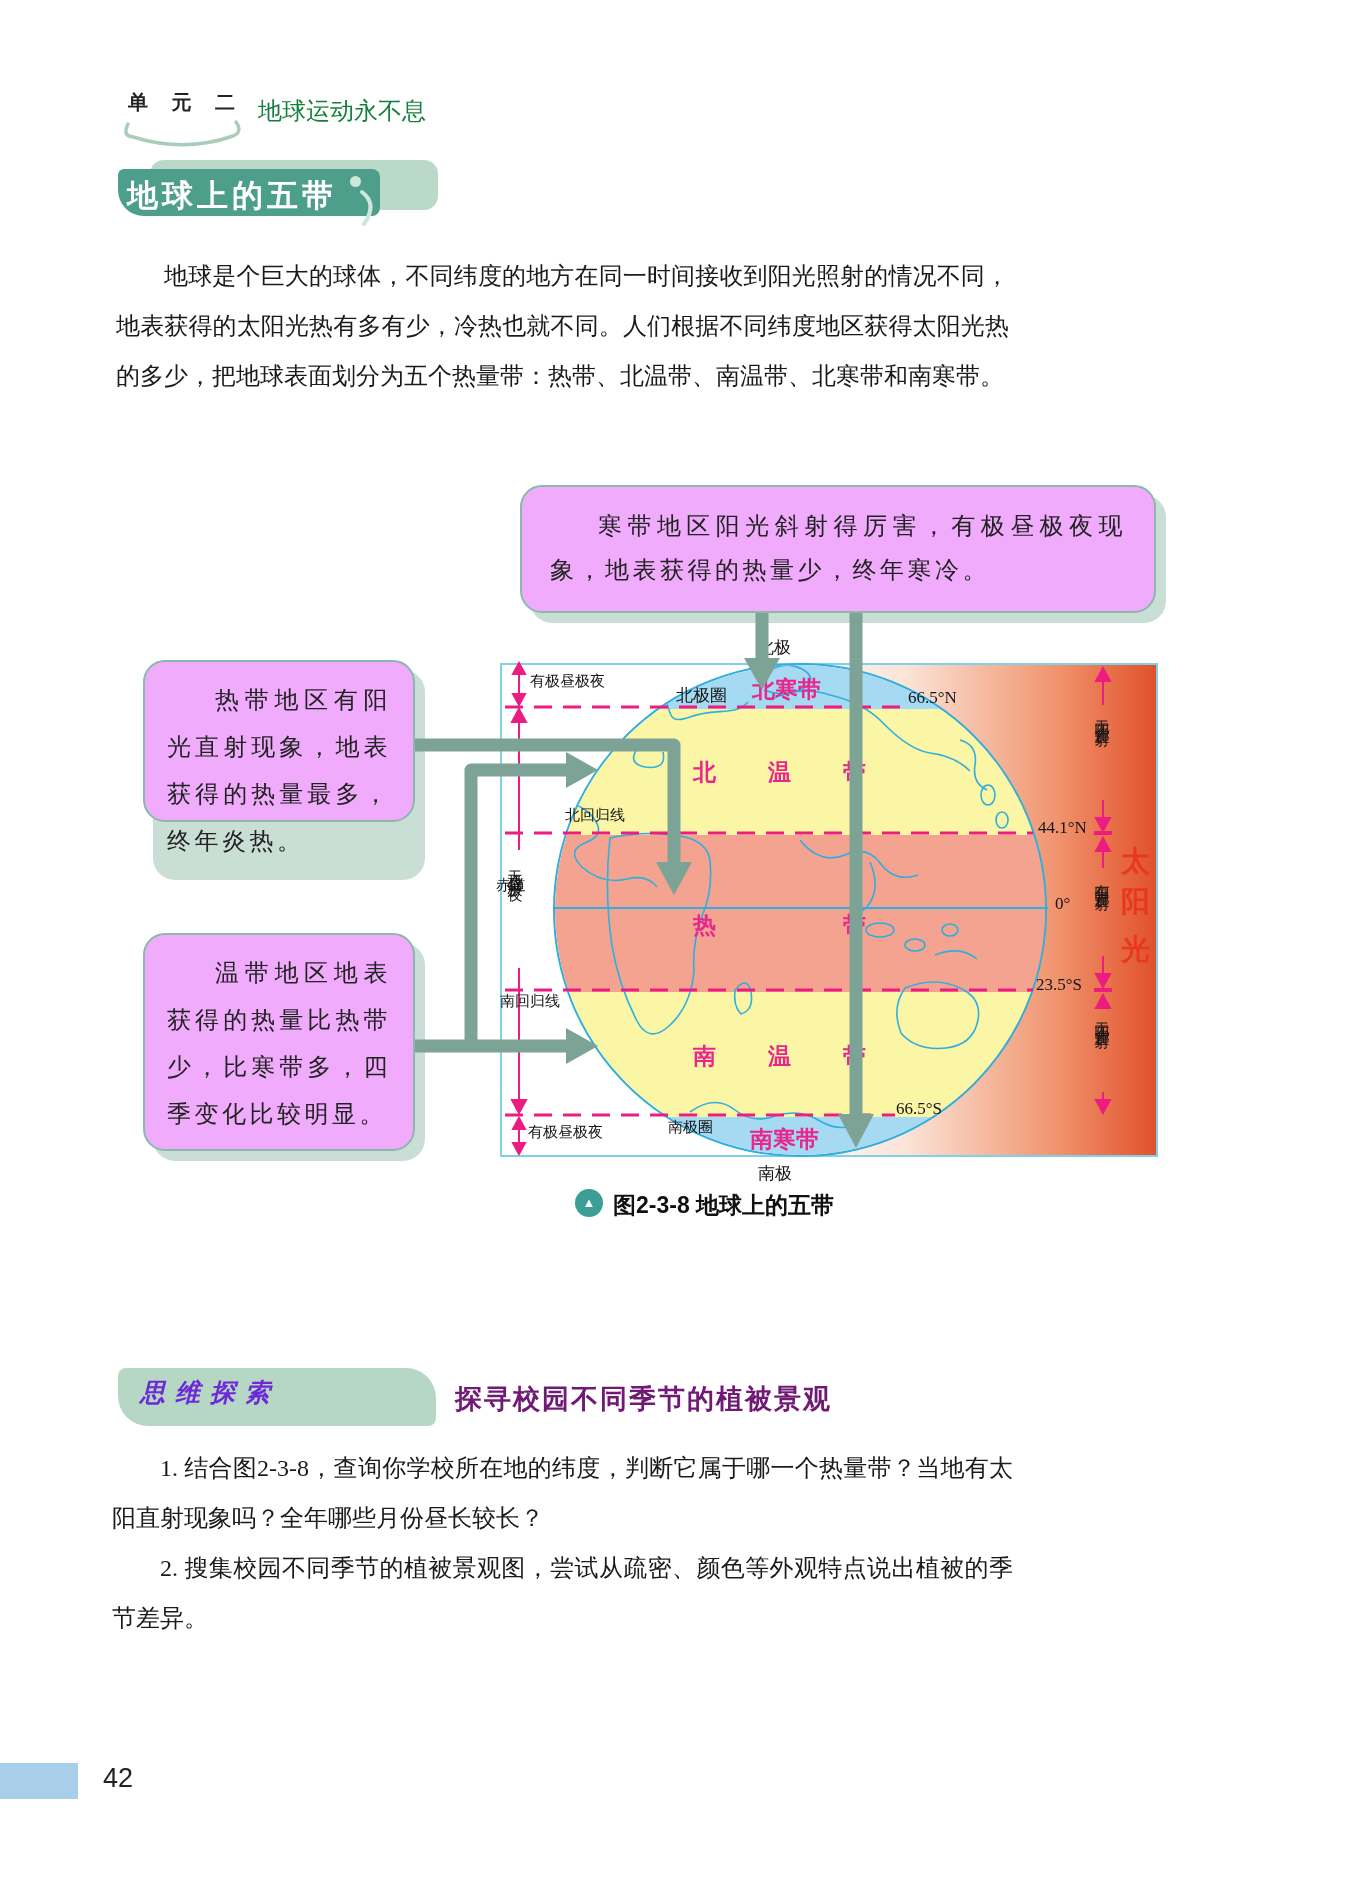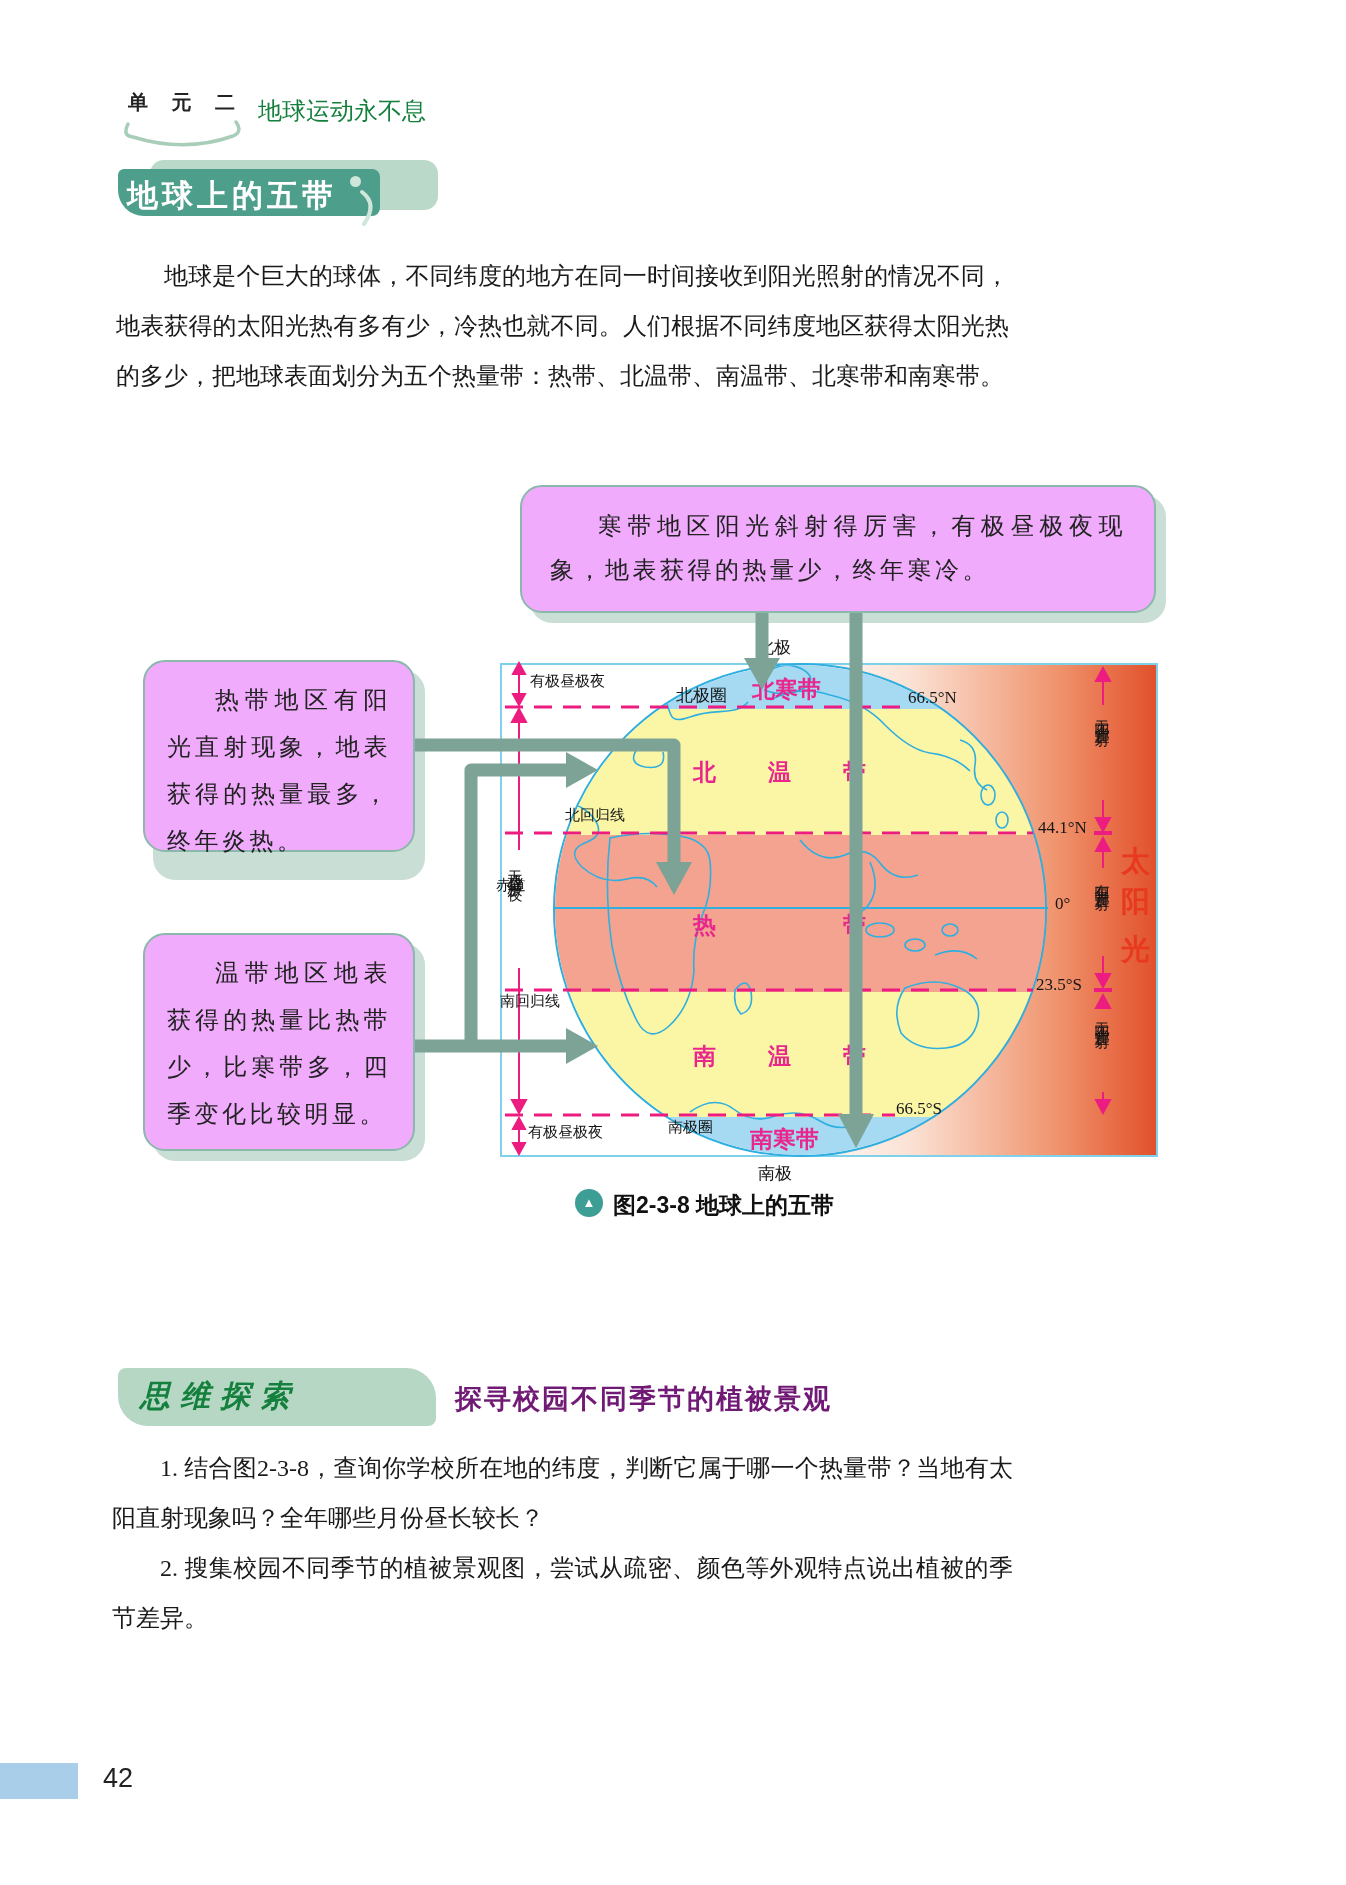--- a/index.html
+++ b/index.html
@@ -26,21 +26,21 @@
             text-align:justify;color:#1a1a1a;}
   .bodytext p{margin:4px;text-indent:2em;}
 
   
   .callout-shadow{background:#C9DFD5;border-radius:22px;}
   .callout{background:#f0abfc;border:2px solid #8AB8AB;border-radius:22px;box-sizing:border-box;
            font-size:24px;letter-spacing:3.5px;line-height:44px;text-align:justify;color:#222;}
   .callout p{margin:0;text-indent:2em;}
   .co-top{left:520px;top:485px;width:636px;height:128px;padding:17px 28px 0 28px;}
   .co-top-sh{left:530px;top:495px;width:636px;height:128px;}
-  .co-trop{left:143px;top:660px;width:272px;height:192px;padding:15px 22px 0 22px;line-height:47px;}
+  .co-trop{left:143px;top:660px;width:272px;height:162px;padding:15px 22px 0 22px;line-height:47px;}
   .co-trop-sh{left:153px;top:670px;width:272px;height:210px;}
   .co-temp{left:143px;top:933px;width:272px;height:218px;padding:15px 22px 0 22px;line-height:47px;}
   .co-temp-sh{left:153px;top:943px;width:272px;height:218px;}
 
   
   .fig-rect{left:500px;top:663px;width:658px;height:494px;box-sizing:border-box;
             border:2px solid #7FD0EA;
             background:linear-gradient(to right,#ffffff 0%,#ffffff 42%,#fbe3d6 62%,#f0936d 85%,#e1512b 100%);}
   .globe{left:553px;top:663px;width:494px;height:494px;border-radius:50%;overflow:hidden;
          box-sizing:border-box;border:2px solid #2EAFE0;}
@@ -59,22 +59,22 @@
 
   .caption-icon{left:575px;top:1189px;width:28px;height:28px;border-radius:50%;background:#3D9E96;
                 color:#fff;font-size:13px;text-align:center;line-height:28px;
                 font-family:"Liberation Sans",sans-serif;}
   .caption-text{left:613px;top:1190px;font-size:23px;font-weight:bold;
                 font-family:"Liberation Sans",sans-serif;color:#111;}
 
   
   .explore-banner{left:118px;top:1368px;width:318px;height:58px;background:#B5D7C4;
                   border-radius:8px 30px 8px 30px;}
-  .explore-banner-text{left:140px;top:1376px;font-size:30px;font-weight:bold;font-style:italic;
-                       color:#15803d;letter-spacing:10px;font-family:Liberation Serif, serif;}
+  .explore-banner-text{left:140px;top:1376px;font-size:25px;font-weight:bold;font-style:italic;
+                       color:#6d28d9;letter-spacing:10px;font-family:Liberation Serif, serif;}
   .explore-subtitle{left:455px;top:1381px;font-size:27px;font-weight:bold;color:#701a75;
                     letter-spacing:2px;font-family:"Liberation Sans",sans-serif;}
   .questions{left:112px;top:1443px;width:901px;font-size:24px;line-height:50px;
              text-align:justify;color:#1a1a1a;}
   .questions p{margin:0;text-indent:2em;}
 
   .pagenum-bar{left:0;top:1763px;width:78px;height:36px;background:#A9CEE9;}
   .pagenum{left:103px;top:1763px;font-size:27px;font-family:"Liberation Sans",sans-serif;color:#222;}
 
   svg.overlay{position:absolute;left:0;top:0;pointer-events:none;}

